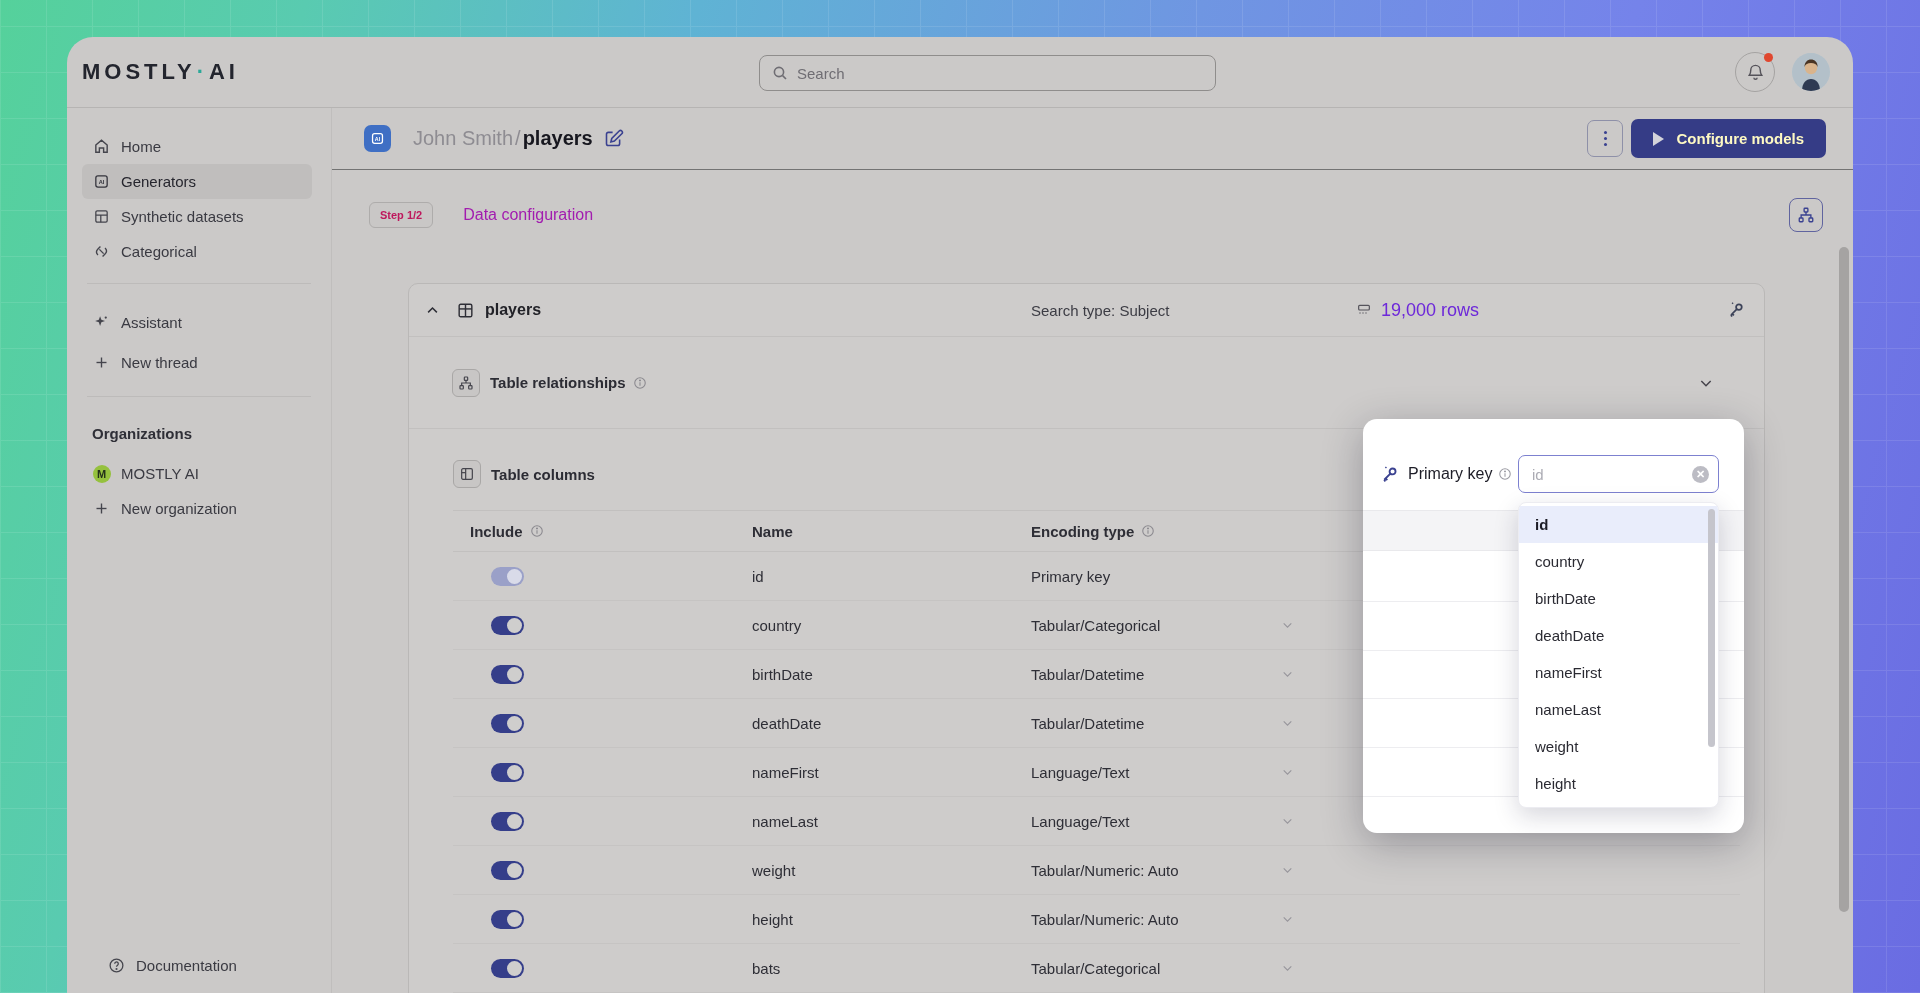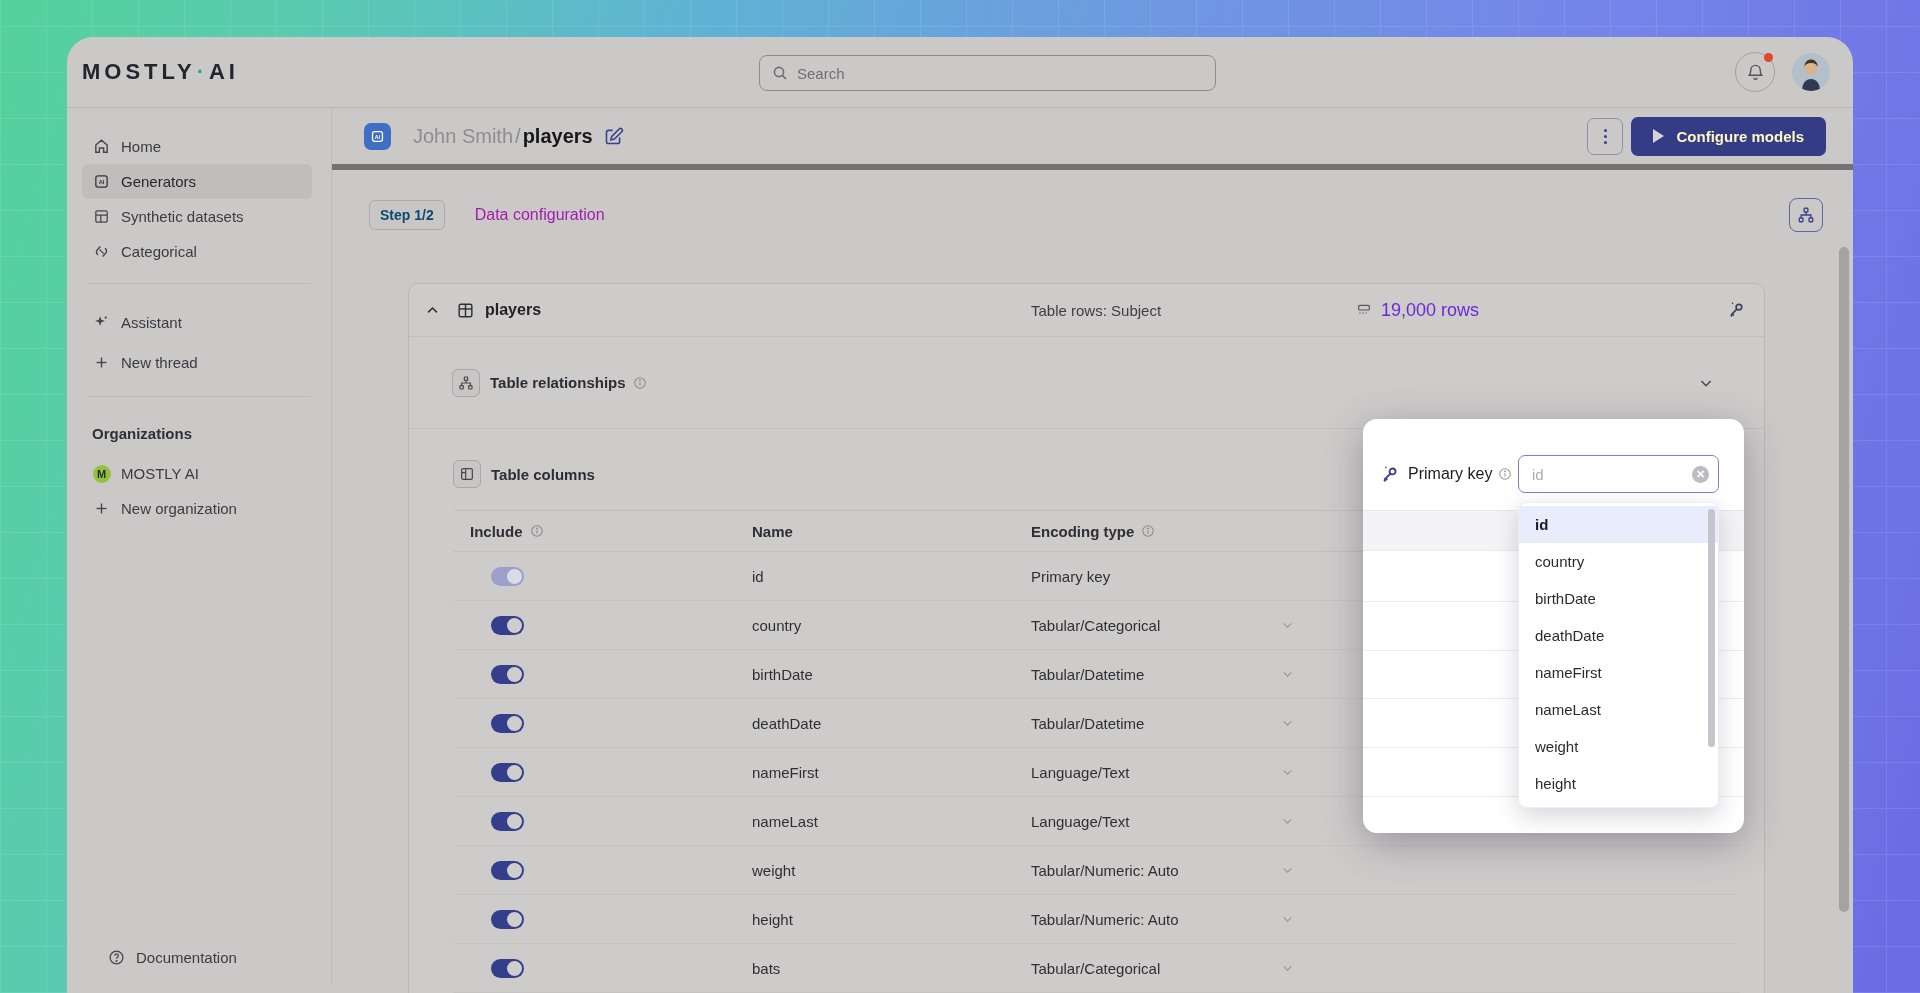--- a/index.html
+++ b/index.html
@@ -31,51 +31,51 @@
   .searchbox input{ border:none; outline:none; background:transparent; font-family:inherit;
     font-size:15px; color:#44424a; width:100%; }
   .searchbox input::placeholder{ color:#6f6d73; }
   .top-icons{ margin-left:auto; display:flex; align-items:center; gap:17px; padding-right:23px; }
   .bell-wrap{ position:relative; width:40px; height:40px; border:1px solid #a5a3a2; border-radius:50%;
     display:flex; align-items:center; justify-content:center; }
   .bell-dot{ position:absolute; right:1px; top:0; width:9px; height:9px; border-radius:50%; background:#e0472f; }
   .avatar{ width:38px; height:38px; border-radius:50%; overflow:hidden; background:#b9c5cd; }
 
   
-  .sidebar{ position:absolute; left:0; top:71px; width:265px; bottom:8px; border-right:1px solid #c0bebd; }
+  .sidebar{ position:absolute; left:0; top:71px; width:265px; bottom:0; border-right:1px solid #c0bebd; }
   .nav{ padding-top:21px; }
   .nav-item{ height:35px; margin:0 19px 0 15px; border-radius:6px; display:flex; align-items:center;
     gap:10px; padding-left:10px; font-size:15px; color:#3a3a42; cursor:pointer; }
   .nav-item.active{ background:#c0bebd; color:#26262e; }
   .nav-item .ic{ width:19px; display:flex; justify-content:center; color:#45454d; }
   .side-hr{ border:none; border-top:1px solid #bdbbba; margin:14px 20px; }
   .nav2 .nav-item{ height:40px; }
   .section-label{ font-size:15px; font-weight:700; color:#2f2f37; padding:14px 0 10px 25px; }
   .org-badge{ width:18px; height:18px; border-radius:50%; background:#95c13e; color:#23301a;
     font-size:11px; font-weight:700; display:flex; align-items:center; justify-content:center; }
   .doc-item{ position:absolute; left:15px; bottom:10px; width:230px; }
 
   
   .main{ position:absolute; left:265px; top:71px; right:0; bottom:0; }
-  .main-header{ height:62px; border-bottom:6px solid #737373; display:flex; align-items:center; padding:0 27px 0 32px; }
+  .main-header{ height:62px; border-bottom:1px solid #737373; display:flex; align-items:center; padding:0 27px 0 32px; }
   .chip-icon{ width:27px; height:27px; border-radius:7px; background:#3f6fc4; display:flex;
     align-items:center; justify-content:center; }
   .crumb{ margin-left:22px; font-size:20px; color:#8e8c92; display:flex; align-items:center; gap:2px; white-space:nowrap; }
   .crumb .name{ color:#17171f; font-weight:700; }
   .edit-ic{ margin-left:10px; display:flex; }
   .header-actions{ margin-left:auto; display:flex; align-items:center; gap:8px; }
   .kebab-btn{ width:36px; height:37px; border:1px solid #8e90a8; border-radius:7px; background:transparent;
     display:flex; align-items:center; justify-content:center; flex-direction:column; gap:3px; cursor:pointer; }
   .kebab-btn i{ width:3px; height:3px; border-radius:50%; background:#3a4190; }
   .configure-btn{ height:39px; padding:0 22px; background:#353c86; color:#fef9c3; border:none; border-radius:7px;
     font-family:inherit; font-size:15px; font-weight:700; display:flex; align-items:center; gap:12px; cursor:pointer; }
   .play-tri{ width:0; height:0; border-left:11px solid #d3d3da; border-top:7px solid transparent; border-bottom:7px solid transparent; }
 
   .step-row{ height:90px; display:flex; align-items:center; padding:0 30px 0 37px; }
-  .step-badge{ font-size:14px; font-weight:700; color:#0c4a6e; border:1px solid #aeacab; background:#c9c7c6;
+  .step-badge{ font-size:11px; font-weight:700; color:#be185d; border:1px solid #aeacab; background:#c9c7c6;
     border-radius:6px; padding:6px 10px; }
   .step-title{ margin-left:30px; font-size:16px; color:#a21caf; }
   .tree-btn{ margin-left:auto; width:34px; height:34px; border:1px solid #60649f; border-radius:8px;
     background:transparent; display:flex; align-items:center; justify-content:center; cursor:pointer; }
 
   
   .card{ margin:23px 0 0 76px; width:1357px; height:780px; background:#cecccb;
     border:1px solid #bab8b7; border-radius:10px; position:relative; }
   .card-head{ height:52px; display:flex; align-items:center; padding:0 20px 0 16px; position:relative; }
   .chev-up{ color:#2e2e36; }
@@ -319,21 +319,21 @@
             </svg>
         </span>
         <span class="tbl-ic">
           <svg width="19" height="19" viewBox="0 0 24 24" fill="none" stroke="#2e2e36" stroke-width="1.8">
               <rect x="4" y="4" width="16" height="16" rx="2"></rect>
               <line x1="4" y1="10" x2="20" y2="10"></line>
               <line x1="12" y1="4" x2="12" y2="20"></line>
             </svg>
         </span>
         <span class="card-title">players</span>
-        <span class="table-type">Table rows: Subject</span>
+        <span class="table-type">Search type: Subject</span>
         <span class="rows-count">
           <svg width="16" height="16" viewBox="0 0 24 24" fill="none" stroke="#55535b" stroke-width="1.8">
               <rect x="4" y="5" width="16" height="7" rx="1.5"></rect>
               <line x1="5" y1="16.5" x2="7" y2="16.5"></line>
               <line x1="9.5" y1="16.5" x2="11.5" y2="16.5"></line>
               <line x1="14" y1="16.5" x2="16" y2="16.5"></line>
             </svg>
           <span>19,000 rows</span>
         </span>
         <span class="key-right">

